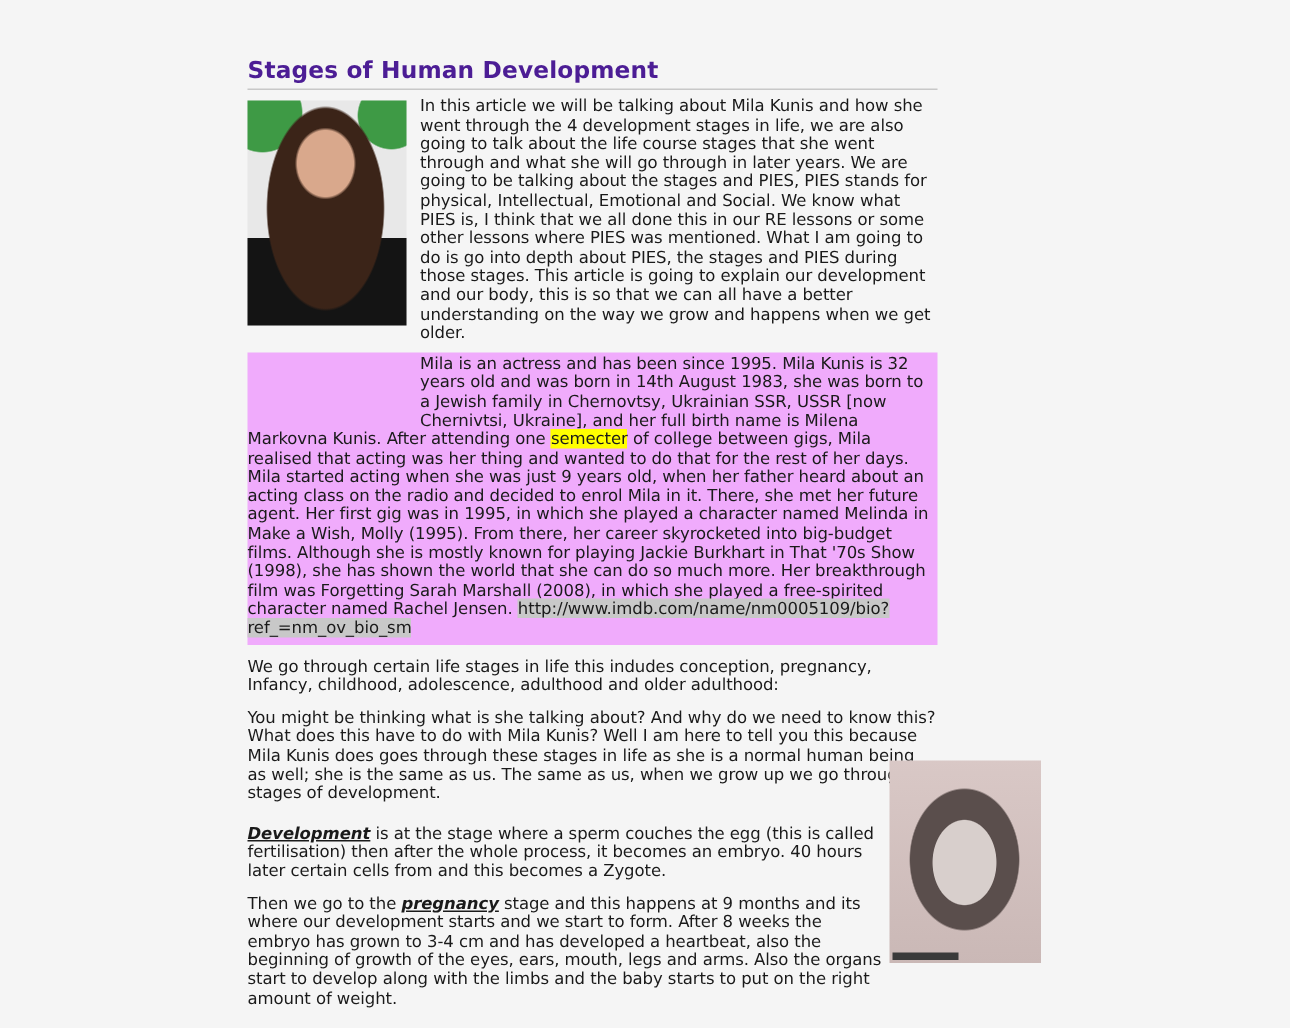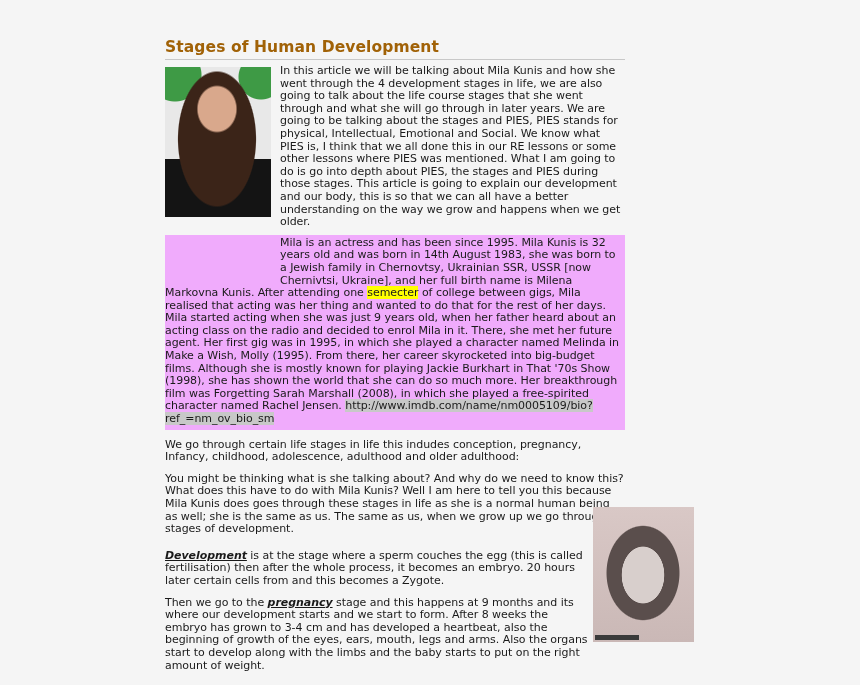--- a/index.html
+++ b/index.html
@@ -13,21 +13,21 @@
     }
     .page {
       position: absolute;
       left: 165px; top: 38px;
       width: 460px;
     }
     .title {
       font-family: "DejaVu Sans", sans-serif;
       font-weight: bold;
       font-size: 15.5px;
-      color: #a16207;
+      color: #4c1d95;
       margin: 0;
       padding-bottom: 3px;
       border-bottom: 1px solid #c8c8c8;
       letter-spacing: 0.1px;
     }
     .p {
       font-size: 11px;
       line-height: 12.6px;
       margin: 0;
       letter-spacing: -0.05px;
@@ -93,21 +93,21 @@
     <p class="p" style="padding-left: 0px; text-indent: 0px;"><span style="float: left; width: 115px; height: 48px;"></span>
       <span>Mila is an actress and has been since 1995. Mila Kunis is 32 years old and was born in 14th August 1983, she was born to a Jewish family in Chernovtsy, Ukrainian SSR, USSR [now Chernivtsi, Ukraine], and her full birth name is Milena Markovna Kunis. After attending one </span><span class="hl">semecter</span><span> of college between gigs, Mila realised that acting was her thing and wanted to do that for the rest of her days. Mila started acting when she was just 9 years old, when her father heard about an acting class on the radio and decided to enrol Mila in it. There, she met her future agent. Her first gig was in 1995, in which she played a character named Melinda in Make a Wish, Molly (1995). From there, her career skyrocketed into big-budget films. Although she is mostly known for playing Jackie Burkhart in That '70s Show (1998), she has shown the world that she can do so much more. Her breakthrough film was Forgetting Sarah Marshall (2008), in which she played a free-spirited character named Rachel Jensen.  </span><a class="link">http://www.imdb.com/name/nm0005109/bio?ref_=nm_ov_bio_sm</a>
     </p>
   </div>
 
   <p class="p gap" style="padding-right:20px;">We go through certain life stages in life this indudes conception, pregnancy, Infancy, childhood, adolescence, adulthood and older adulthood:</p>
 
   <p class="p gap">You might be thinking what is she talking about? And why do we need to know this? What does this have to do with Mila Kunis? Well I am here to tell you this because Mila Kunis does goes through these stages in life as she is a normal human being as well; she is the same as us. The same as us, when we grow up we go through stages of development.</p>
 
   <p class="p gap" style="margin-top:14px;padding-right:35px;">
-    <span class="term">Development</span><span> is at the stage where a sperm couches the egg (this is called fertilisation) then after the whole process, it becomes an embryo. 20 hours later certain cells from and this becomes a Zygote.</span>
+    <span class="term">Development</span><span> is at the stage where a sperm couches the egg (this is called fertilisation) then after the whole process, it becomes an embryo. 40 hours later certain cells from and this becomes a Zygote.</span>
   </p>
 
   <p class="p gap" style="padding-right:35px;">
     <span>Then we go to the </span><span class="term">pregnancy</span><span> stage and this happens at 9 months and its where our development starts and we start to form. After 8 weeks the embryo has grown to 3-4 cm and has developed a heartbeat, also the beginning of growth of the eyes, ears, mouth, legs and arms. Also the organs start to develop along with the limbs and the baby starts to put on the right amount of weight.</span>
   </p>
 </div>
 
 <div class="photo-child">
   <span class="photo-credit"></span>
 </div>

